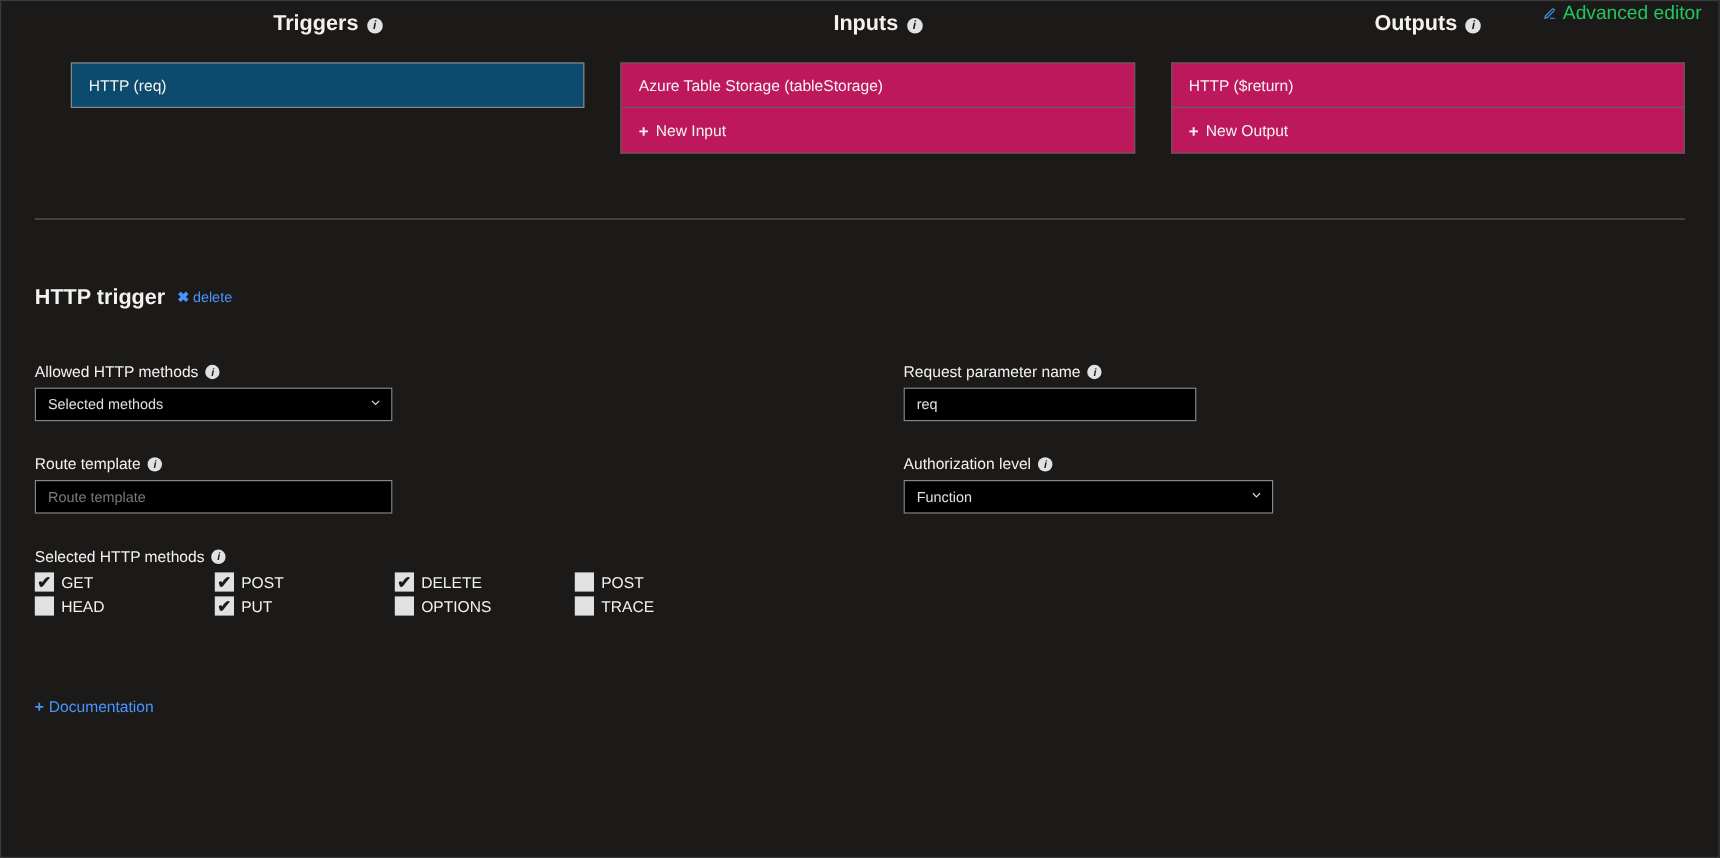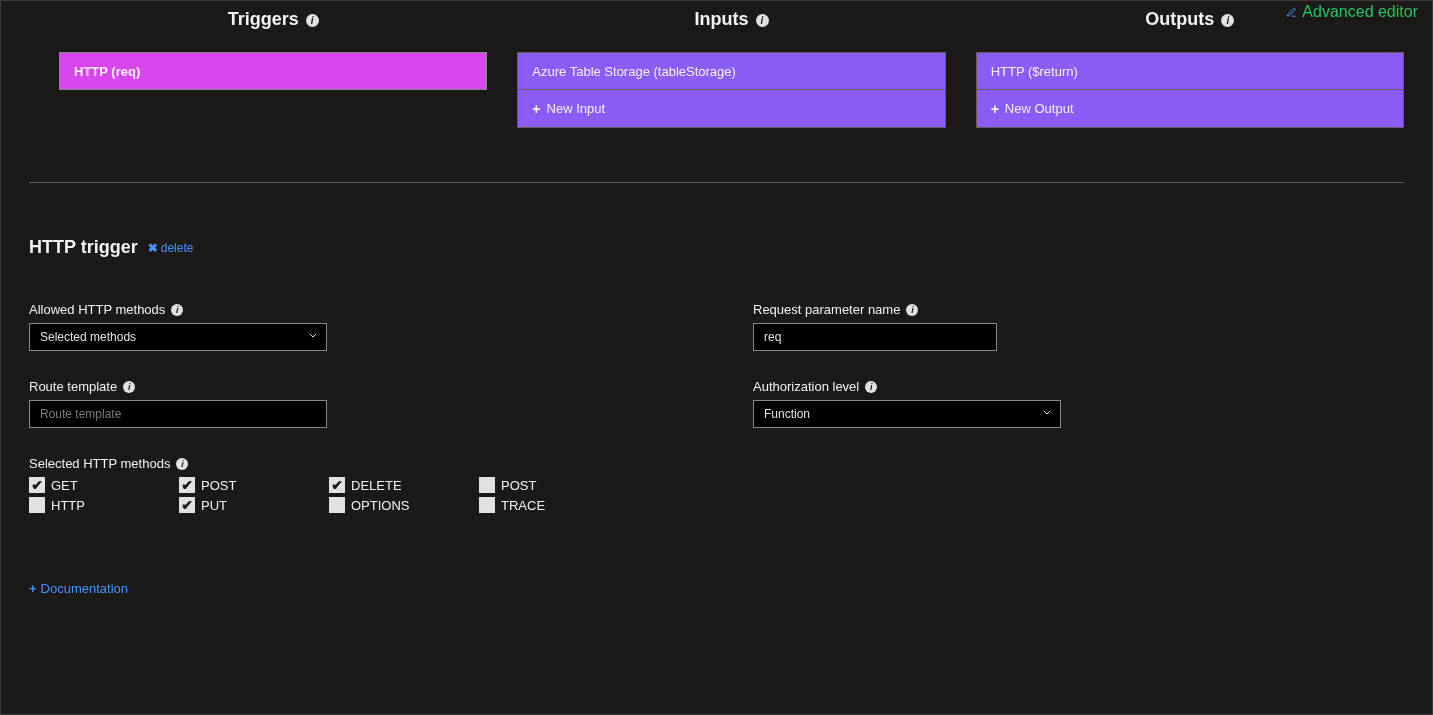--- a/index.html
+++ b/index.html
@@ -47,31 +47,31 @@
     align-items: center;
     justify-content: center;
     font-weight: 700;
     font-style: italic;
     vertical-align: 1px;
     margin-left: 2px;
   }
   .info-icon.small { width:12px; height:12px; font-size:9px; }
   .box {
     border: 1px solid #605e5c;
-    background: #8b5cf6;
+    background: #be185d;
     height: 38px;
     display: flex;
     align-items: center;
     padding: 0 14px;
     font-size: 13px;
     color: #f3f2f1;
     cursor: pointer;
   }
   .box + .box { border-top: none; }
-  .box.selected { background: #d946ef; border-color: #8a8886; font-weight: bold; }
+  .box.selected { background: #0c4a6e; border-color: #8a8886; }
   .box.add { color: #f3f2f1; }
   .plus-icon { font-weight: 700; margin-right: 6px; font-size: 14px; }
   hr.divider {
     border: none;
     border-top: 1px solid #605e5c;
     margin: 54px 0 0 0;
   }
   .detail { margin-top: 54px; }
   .detail-title-row { display:flex; align-items:center; gap:10px; }
   .detail-title { font-size: 18px; font-weight: 700; color: #f3f2f1; }
@@ -246,21 +246,21 @@
                   <span class="check">✔</span>
                 </div>
                 <span>DELETE</span>
               </div>
               <div class="cb-item">
                 <div class="cb-box"></div>
                 <span>POST</span>
               </div>
               <div class="cb-item">
                 <div class="cb-box"></div>
-                <span>HTTP</span>
+                <span>HEAD</span>
               </div>
               <div class="cb-item">
                 <div class="cb-box checked">
                   <span class="check">✔</span>
                 </div>
                 <span>PUT</span>
               </div>
               <div class="cb-item">
                 <div class="cb-box"></div>
                 <span>OPTIONS</span>

